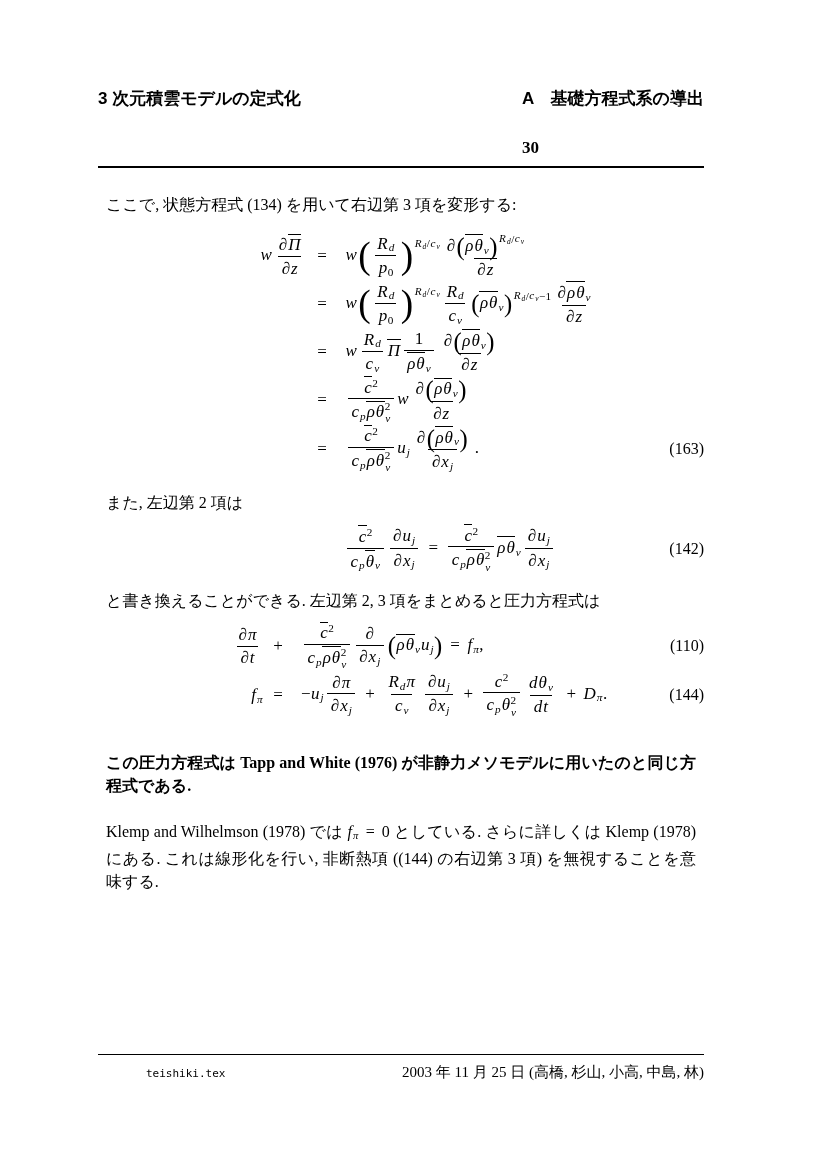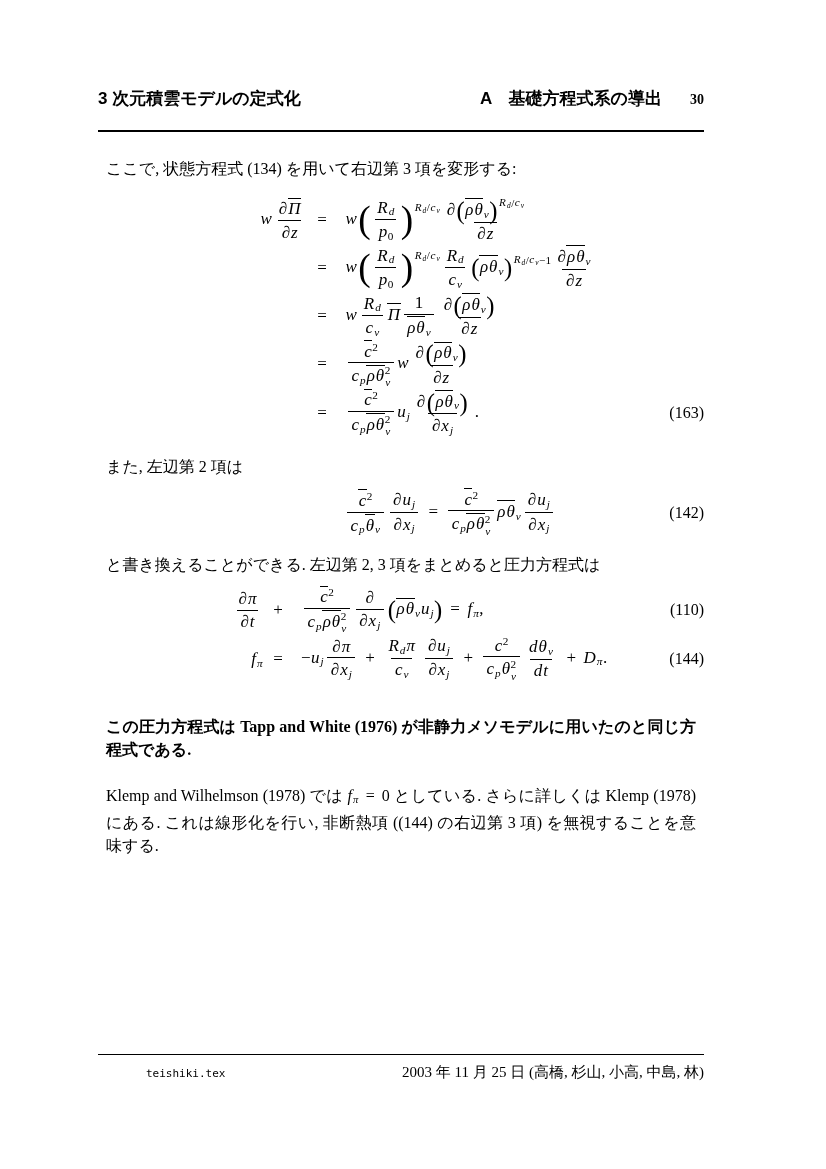--- a/index.html
+++ b/index.html
@@ -2,24 +2,24 @@
 <html><head>
 <meta charset="utf-8">
 <style>
   html,body{margin:0;padding:0;background:#ffffff;}
   .page{position:relative;width:826px;height:1169px;background:#ffffff;color:#000;
         font-family:"Liberation Serif","DejaVu Serif",serif;overflow:hidden;}
   .content{position:absolute;left:98px;top:0;width:606px;}
 
   
   .header{display:flex;justify-content:space-between;align-items:baseline;
-          margin-top:87px;padding-bottom:20px;border-bottom:2px solid #000;
+          margin-top:87px;padding-bottom:8px;border-bottom:2px solid #000;
           font-family:"Liberation Sans","DejaVu Sans",sans-serif;font-weight:bold;font-size:17px;}
-  .hright{display:flex;gap:28px;align-items:baseline;}
-  .hpage{font-family:"Liberation Serif","DejaVu Serif",serif;font-weight:bold;font-size:14px;}
+  .hright{display:flex;gap:28px;align-items:baseline;flex-direction:column;}
+  .hpage{font-family:"Liberation Serif","DejaVu Serif",serif;font-weight:bold;font-size:17px;}
 
   
   .para{font-size:16px;line-height:23px;text-align:justify;margin:8px;}
   .p-intro{margin-top:25px;}
   .p-also{margin-top:17px;}
   .p-rewrite{margin-top:13px;}
   .p-1{margin-top:32px;font-weight:bold;}
   .p-2{margin-top:23px;}
   .p-3{margin-top:19px;}
 

